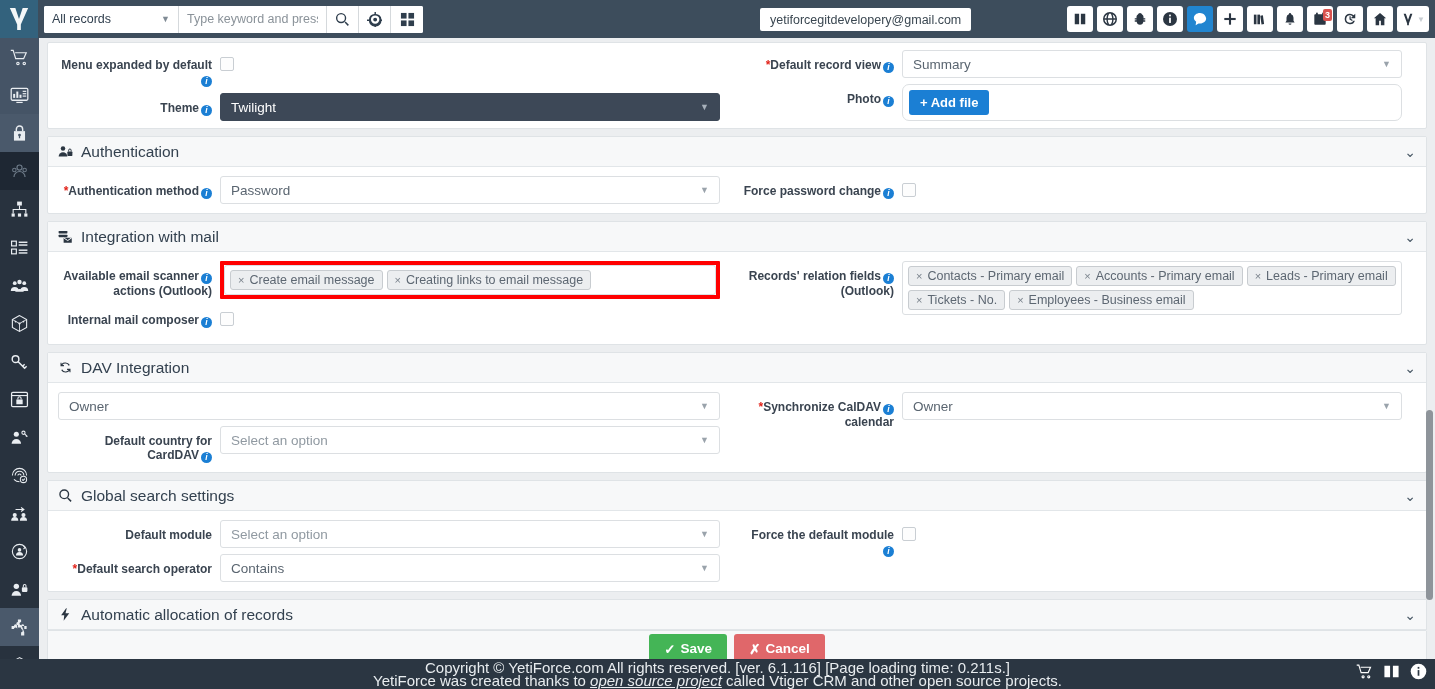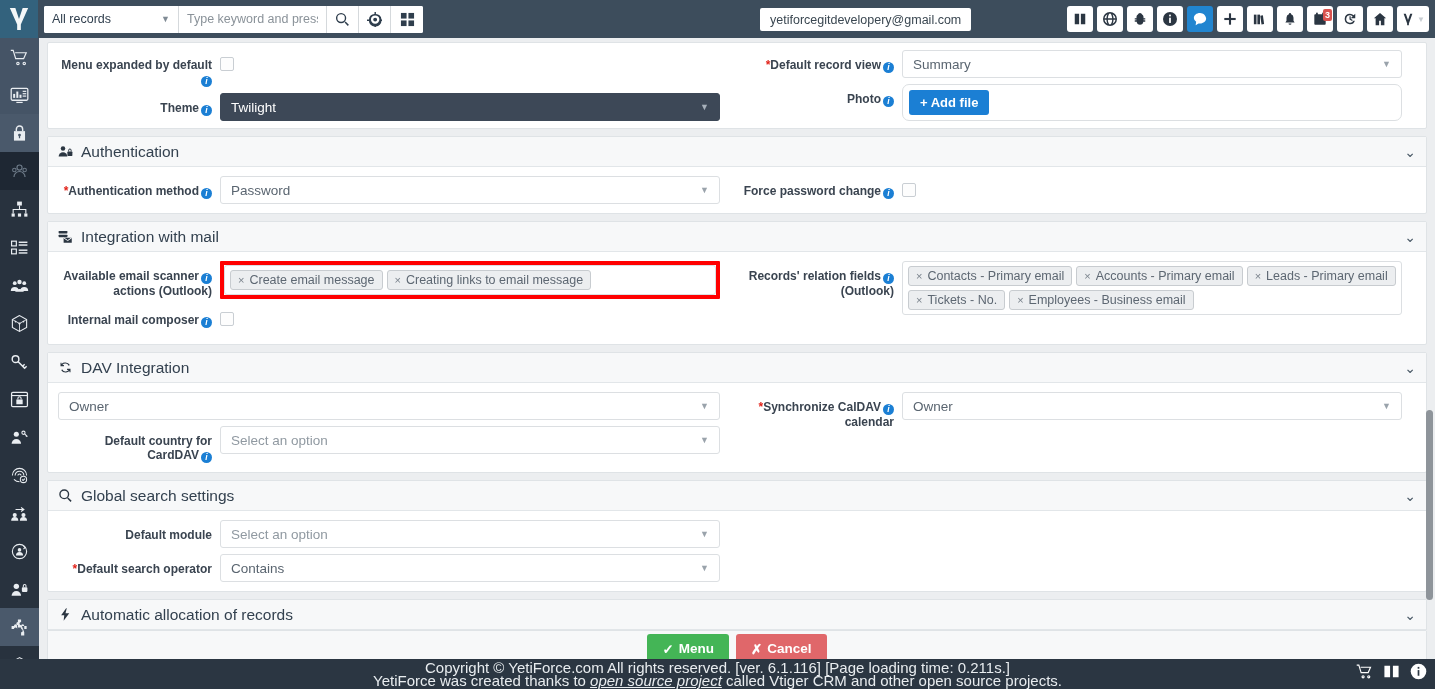--- a/index.html
+++ b/index.html
@@ -721,39 +721,49 @@
               <span class="req">*</span><span>Default search operator</span>
             </div>
             <div class="ctl">
               <div class="select">
                 <span>Contains</span>
                 <span class="caret">▼</span>
               </div>
             </div>
           </div>
         </div>
+        <div class="col">
+          <div class="row">
+            <div class="lbl">
+              <span>Force the default module</span><span class="i">i</span>
+            </div>
+            <div class="ctl">
+                <div class="cbox"></div>
+              </div>
+          </div>
+        </div>
       </div>
     </div>
 
     <div class="panel" style="margin-bottom:0;">
       <div class="panel-hdr">
         <span class="ph-ico">
           <svg viewBox="0 0 24 24">
               <path d="M13 2 5 13h5l-1 9 9-12h-6l2-8z"></path>
             </svg>
         </span>
         <span class="ph-title">Automatic allocation of records</span>
         <span class="ph-chev">⌄</span>
       </div>
     </div>
 
     <div class="action-bar">
       <button class="btn save">
         <span>✓</span>
-        <span>Menu</span>
+        <span>Save</span>
       </button>
       <button class="btn cancel">
         <span>✗</span>
         <span>Cancel</span>
       </button>
     </div>
 
     <div class="vscroll"></div>
   </div>
 

